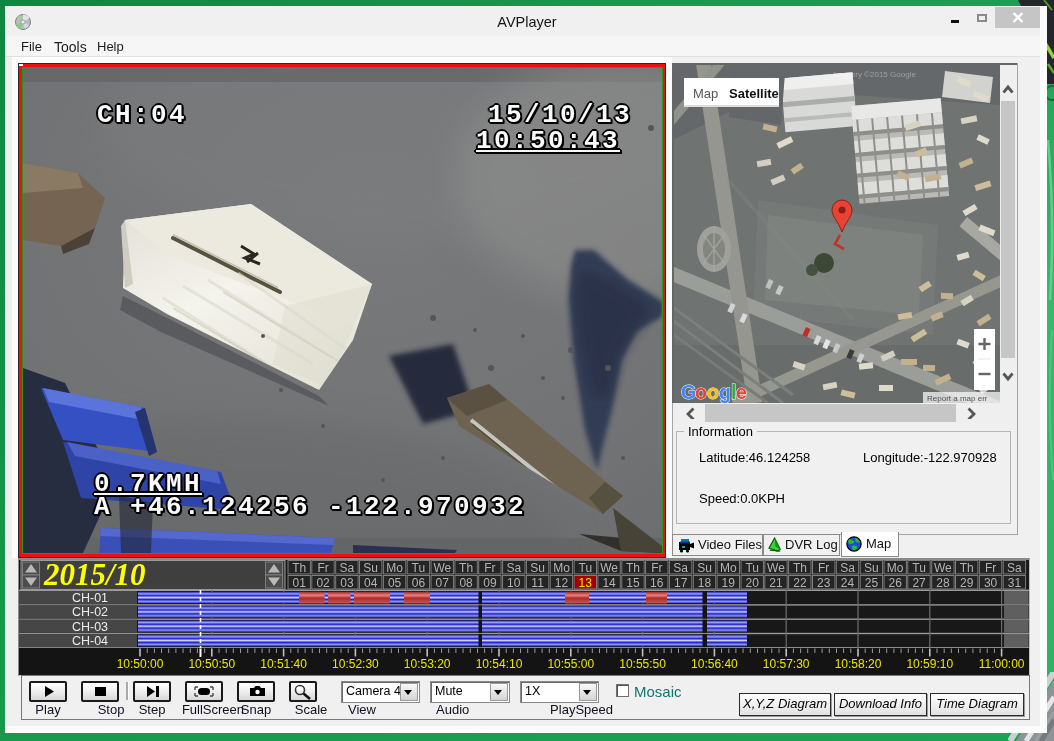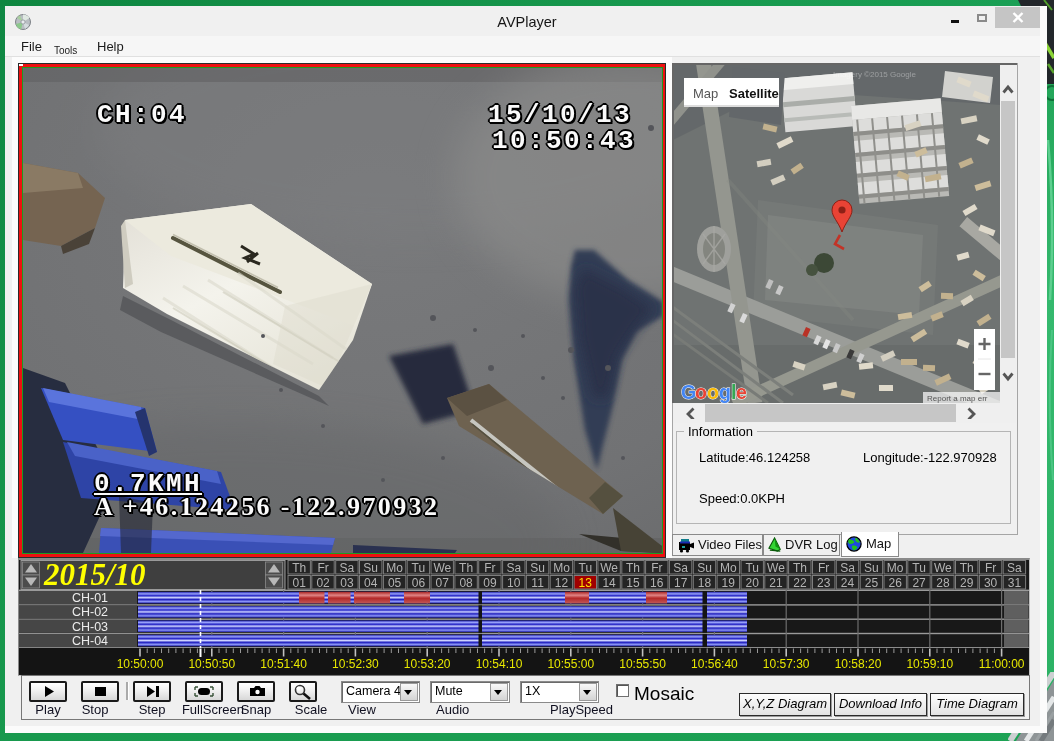--- a/index.html
+++ b/index.html
@@ -63,21 +63,21 @@
 <div class="abs" style="left:0;top:14px;width:1054px;text-align:center;font-size:14.5px;color:#151515">AVPlayer</div>
 <div class="abs" style="left:951px;top:20px;width:8px;height:3px;background:#111"></div>
 <div class="abs" style="left:977px;top:14px;width:6px;height:4px;border:2px solid #8a8a8a"></div>
 <div class="abs" style="left:995px;top:7px;width:45px;height:21px;background:#c5c5c5"></div>
 <svg class="abs" style="left:1012px;top:12px" width="12" height="11" viewBox="0 0 12 11">
   <path d="M1.5,1 L10.5,10 M10.5,1 L1.5,10" stroke="#fff" stroke-width="2.4"></path>
   </svg>
 
 <div class="abs" style="left:5px;top:36px;width:1035px;height:20px;background:#f6f6f6;border-bottom:1px solid #e0e0e0"></div>
 <div class="abs" style="left:21px;top:39px;font-size:13px;color:#1b1b1b">File</div>
-<div class="abs" style="left:54px;top:45px;font-size:10px;color:#1b1b1b">Tools</div>
+<div class="abs" style="left:54px;top:39px;font-size:14px;color:#1b1b1b">Tools</div>
 <div class="abs" style="left:97px;top:39px;font-size:13px;color:#1b1b1b">Help</div>
 
 <div class="abs white" style="left:12px;top:57px;width:654px;height:6px"></div>
 <div class="abs white" style="left:12px;top:63px;width:6px;height:495px"></div>
 <div class="abs white" style="left:666px;top:57px;width:6px;height:501px"></div>
 
 <div class="abs" style="left:18px;top:63px;width:648px;height:495px;background:#2a2a2a"></div>
 <div class="abs" style="left:19px;top:64px;width:646px;height:493px;background:#ee1010"></div>
 <div class="abs" style="left:22px;top:67px;width:641px;height:487px;background:#1d9c20"></div>
 <div class="abs" style="left:19px;top:64px;width:4px;height:2px;background:#fff"></div>
@@ -163,23 +163,23 @@
     <circle cx="420" cy="390" r="2" fill="#54555a"></circle>
     <circle cx="360" cy="412" r="2" fill="#54555a"></circle>
     <circle cx="240" cy="268" r="2" fill="#54555a"></circle>
     <circle cx="585" cy="300" r="3" fill="#54555a"></circle>
     <circle cx="540" cy="330" r="2" fill="#54555a"></circle>
     <circle cx="600" cy="390" r="2" fill="#54555a"></circle>
     <circle cx="628" cy="60" r="3" fill="#54555a"></circle>
   </svg>
 <div class="osd" style="left:97px;top:102px;">CH:04</div>
 <div class="osd" style="left:488px;top:102px;">15/10/13</div>
-<div class="osd" style="left:492px;top:128px;">10:50:43</div>
+<div class="osd" style="left:476px;top:128px;text-decoration:underline;">10:50:43</div>
 <div class="osd" style="left:94px;top:471px;text-decoration:underline;">0.7KMH</div>
-<div class="osd" style="left:94px;top:494px;font-family:Liberation Serif, serif;">A +46.124256 -122.970932</div>
+<div class="osd" style="left:94px;top:494px;">A +46.124256 -122.970932</div>
 
 <div class="abs" style="left:672px;top:63px;width:344px;height:470px;border:1px solid #a5a5a5;background:#f0f0f0"></div>
 <svg class="abs" id="mapsvg" style="left:673px;top:65px" width="328" height="338" viewBox="0 0 328 338">
     <rect width="328" height="338" fill="#6f7372"></rect>
     <polygon points="0,0 328,0 328,40 180,30 60,45 0,75" fill="#64686a"></polygon>
     <rect x="0" y="280" width="328" height="58" fill="#686c6b"></rect>
     <polygon points="85,135 265,160 260,270 80,250" fill="#84878250"></polygon>
     <polygon points="95,150 250,170 246,250 92,235" fill="#8b8e8a70"></polygon>
     <path d="M-10,205 L330,345" stroke="#9b9d99" stroke-width="14"></path>
     <path d="M30,-5 L82,338" stroke="#94968f" stroke-width="15"></path>
@@ -692,21 +692,21 @@
 
 <div class="abs" style="left:21px;top:675px;width:1009px;height:45px;border:1px solid #777;background:#f0f0f0;box-sizing:border-box"></div>
 <div id="ctrl">
     <div class="cbtn" style="left:29px;top:681px"><svg width="34" height="17">
         <polygon points="14,3 23,8.5 14,14" fill="#000"></polygon>
       </svg></div>
     <div class="clbl" style="left:3px;width:90px">Play</div>
     <div class="cbtn" style="left:81px;top:681px"><svg width="34" height="17">
         <rect x="12" y="4" width="11" height="9" fill="#000"></rect>
       </svg></div>
-    <div class="clbl" style="left:50px;width:90px">Stop</div>
+    <div class="clbl" style="left:66px;width:90px">Stop</div>
     <div class="cbtn" style="left:133px;top:681px"><svg width="34" height="17">
         <polygon points="12,3 20,8.5 12,14" fill="#000"></polygon>
         <rect x="21" y="3" width="3" height="11" fill="#000"></rect>
       </svg></div>
     <div class="clbl" style="left:107px;width:90px">Step</div>
     <div class="cbtn" style="left:185px;top:681px"><svg width="34" height="17">
         <rect x="11" y="5" width="12" height="7" rx="3.5" fill="#000"></rect>
         <path d="M8,4 h3 M8,4 v3 M26,4 h-3 M26,4 v3 M8,13 h3 M8,13 v-3 M26,13 h-3 M26,13 v-3" stroke="#375237" stroke-width="1.4" fill="none"></path>
       </svg></div>
     <div class="clbl" style="left:168px;width:90px">FullScreen</div>
@@ -737,17 +737,17 @@
     <div class="combo" style="left:520px;width:77px;line-height:19px">
       <span style="position:absolute;left:4px">1X</span>
       <div class="arr"><svg width="14" height="16">
           <polygon points="3,6 11,6 7,11" fill="#000"></polygon>
         </svg></div>
     </div>
     <div class="clbl" style="left:348px;width:70px;text-align:left">View</div>
     <div class="clbl" style="left:436px;width:70px;text-align:left">Audio</div>
     <div class="clbl" style="left:523px;width:90px;text-align:right">PlaySpeed</div>
     <div class="abs" style="left:616px;top:684px;width:11px;height:11px;background:#fff;border:1px solid #707070;box-shadow:inset 1px 1px 0 #555"></div>
-    <div class="abs" style="left:634px;top:683px;font-size:19px;color:#000000">Mosaic</div>
+    <div class="abs" style="left:634px;top:683px;font-size:15px;color:#0f766e">Mosaic</div>
     <div class="wbtn" style="left:739px;width:90px">X,Y,Z Diagram</div>
     <div class="wbtn" style="left:834px;width:91px">Download Info</div>
     <div class="wbtn" style="left:930px;width:92px">Time Diagram</div>
   </div>
 
 </body></html>

